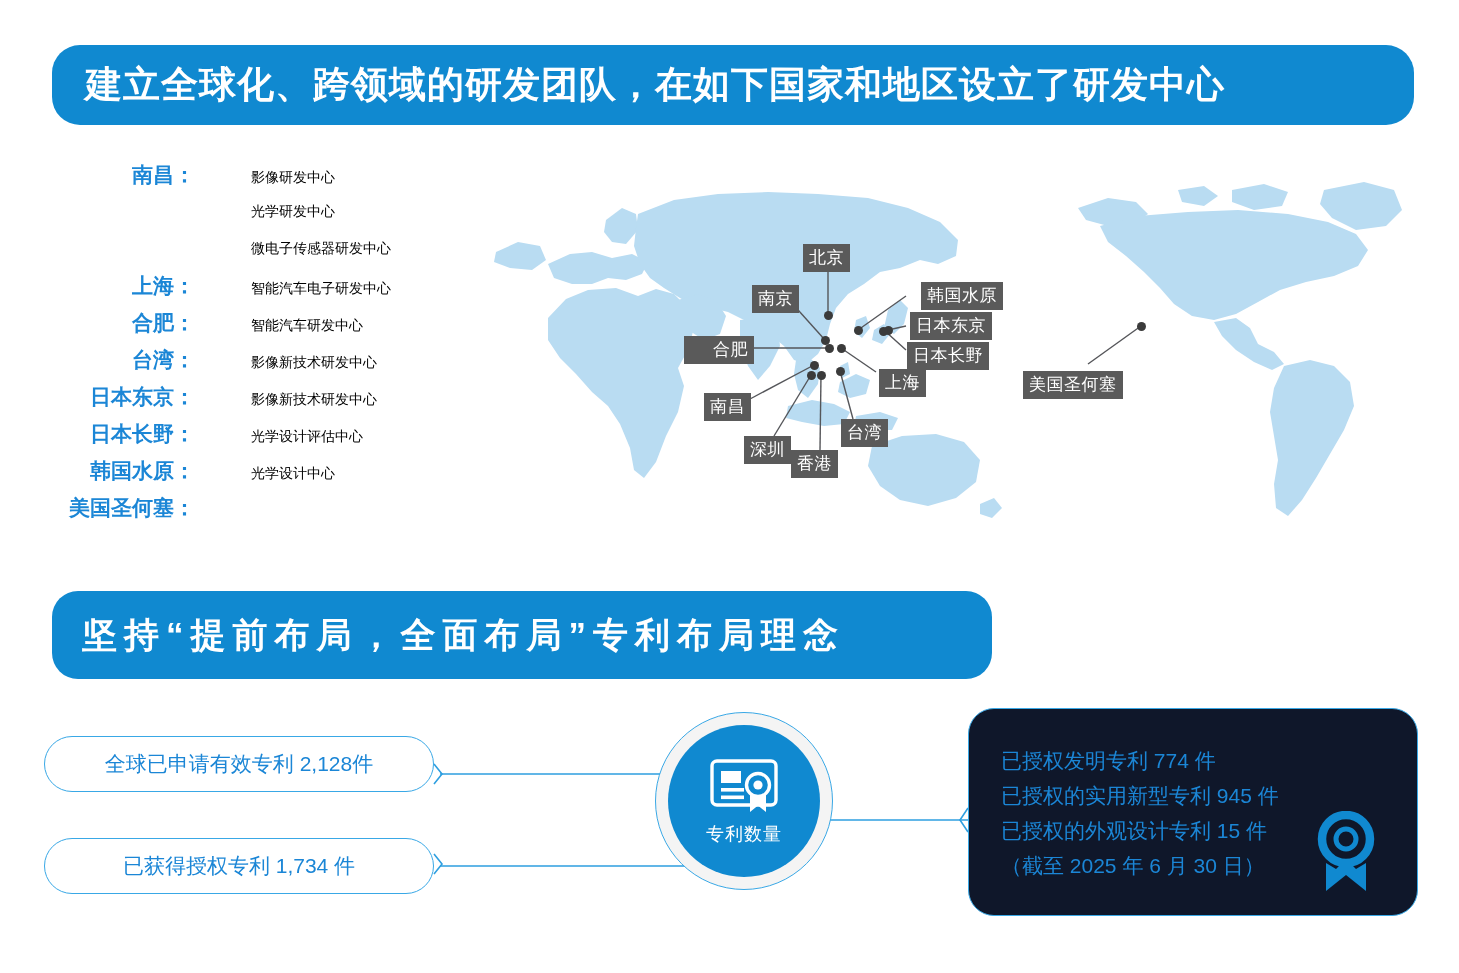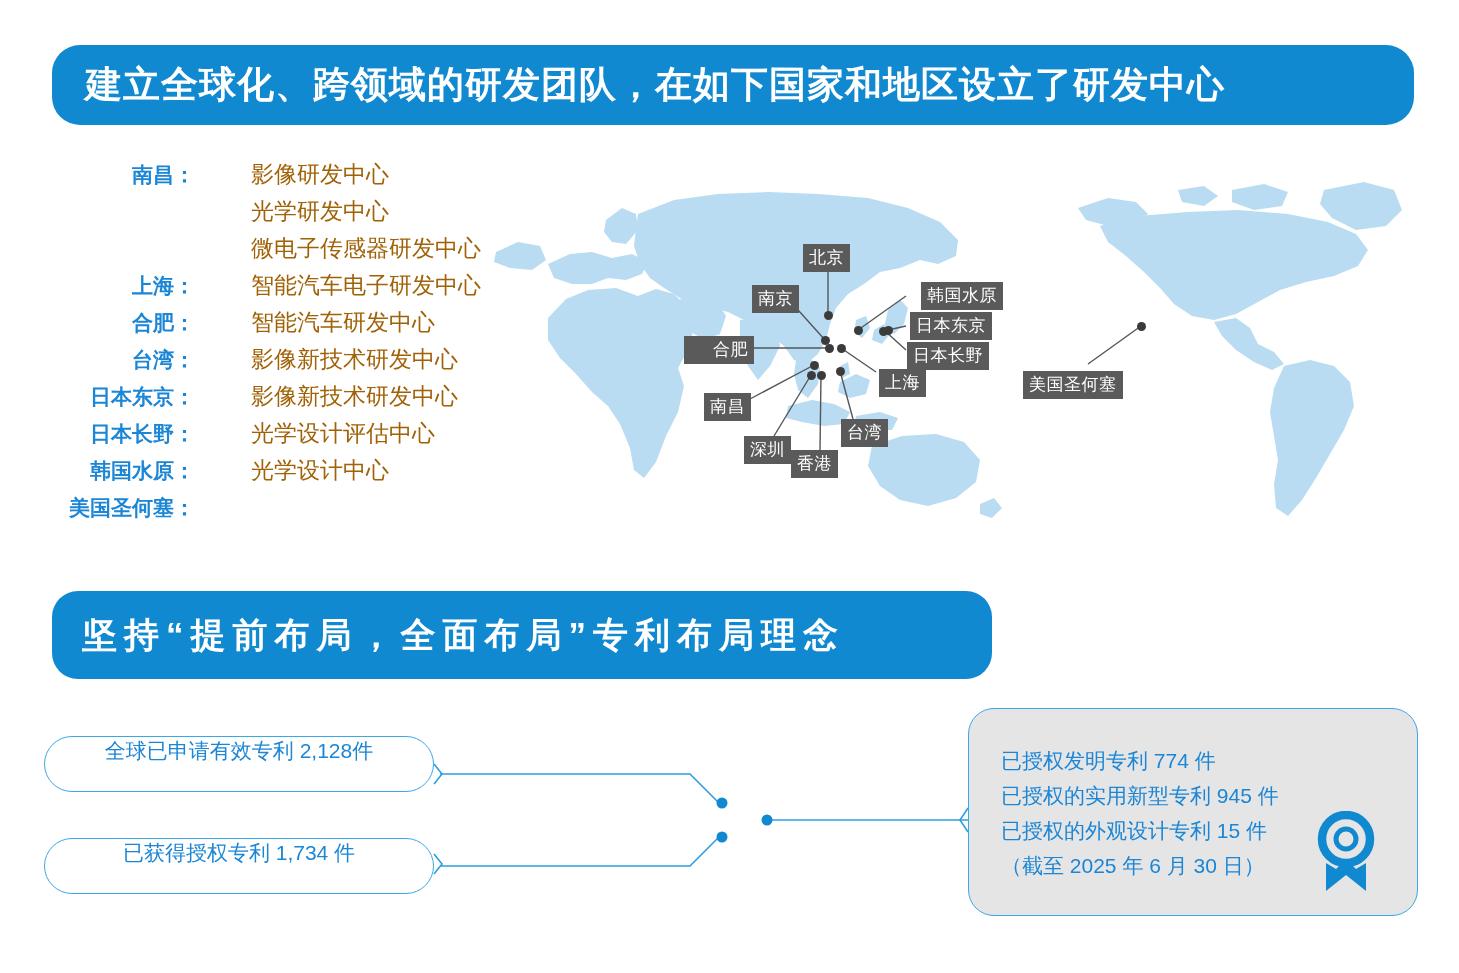--- a/index.html
+++ b/index.html
@@ -69,22 +69,22 @@
   .rd-city {
     width: 155px;
     text-align: right;
     color: #1b86d6;
     font-weight: bold;
     font-size: 21px;
     white-space: nowrap;
   }
   .rd-center {
     margin-left: 12px;
-    color: #a16207;
-    font-size: 23px;
+    color: #000000;
+    font-size: 14px;
     white-space: nowrap;
   }
 
   
   #map-wrap {
     position: absolute;
     left: 488px; top: 168px;
     width: 945px; height: 404px;
   }
   #map-svg { display: block; width: 945px; height: 404px; }
@@ -119,20 +119,21 @@
     width: 1459px; height: 283px;
   }
   #connectors { position: absolute; left: 0; top: 0; width: 1459px; height: 283px; }
 
   .pill {
     position: absolute;
     border: 1.6px solid #39a8e6;
     border-radius: 28px;
     background: #ffffff;
     display: flex;
+    align-items: center;
     justify-content: center;
     color: #1b86d6;
     font-size: 21px;
   }
   #pill-applied { left: 44px; top: 46px; width: 390px; height: 56px; }
   #pill-granted { left: 44px; top: 148px; width: 390px; height: 56px; }
 
   #badge-outer {
     position: absolute;
     left: 655px; top: 22px;
@@ -157,21 +158,21 @@
     letter-spacing: 1px;
     margin-top: 7px;
   }
 
   #right-card {
     position: absolute;
     left: 968px; top: 18px;
     width: 450px; height: 208px;
     border: 1.6px solid #39a8e6;
     border-radius: 26px;
-    background: #e5e5e5;
+    background: #0f172a;
   }
   #right-lines {
     position: absolute;
     left: 32px; top: 34px;
     color: #1b86d6;
     font-size: 21px;
     line-height: 35px;
   }
   #right-lines div { white-space: nowrap; }
   #medal-icon {
@@ -359,20 +360,34 @@
     </svg>
 
     <div class="pill" id="pill-applied">
       <span>全球已申请有效专利 2,128件</span>
     </div>
 
     <div class="pill" id="pill-granted">
       <span>已获得授权专利 1,734 件</span>
     </div>
 
+    <div id="badge-outer">
+      <div id="badge-inner">
+        <svg width="72" height="58" viewBox="0 0 72 58">
+          <rect x="4" y="4" width="64" height="44" rx="5" ry="5" fill="none" stroke="#ffffff" stroke-width="3.4"></rect>
+          <rect x="13" y="14" width="20" height="12" fill="#ffffff"></rect>
+          <rect x="13" y="31" width="23" height="3.6" fill="#ffffff"></rect>
+          <rect x="13" y="38.5" width="23" height="3.6" fill="#ffffff"></rect>
+          <circle cx="50" cy="28" r="11.5" fill="none" stroke="#ffffff" stroke-width="3.4"></circle>
+          <circle cx="50" cy="28" r="4.6" fill="#ffffff"></circle>
+          <path d="M42 38 L42 55 L50 48.5 L58 55 L58 38 Z" fill="#ffffff"></path>
+        </svg>
+        <span id="badge-label">专利数量</span>
+      </div>
+    </div>
 
     <div id="right-card">
       <div id="right-lines">
         <div>已授权发明专利 774 件</div>
         <div>已授权的实用新型专利 945 件</div>
         <div>已授权的外观设计专利 15 件</div>
         <div>（截至 2025 年 6 月 30 日）</div>
       </div>
       <svg id="medal-icon" viewBox="0 0 66 82">
         <circle cx="33" cy="28" r="24" fill="none" stroke="#1089d0" stroke-width="8.5"></circle>

